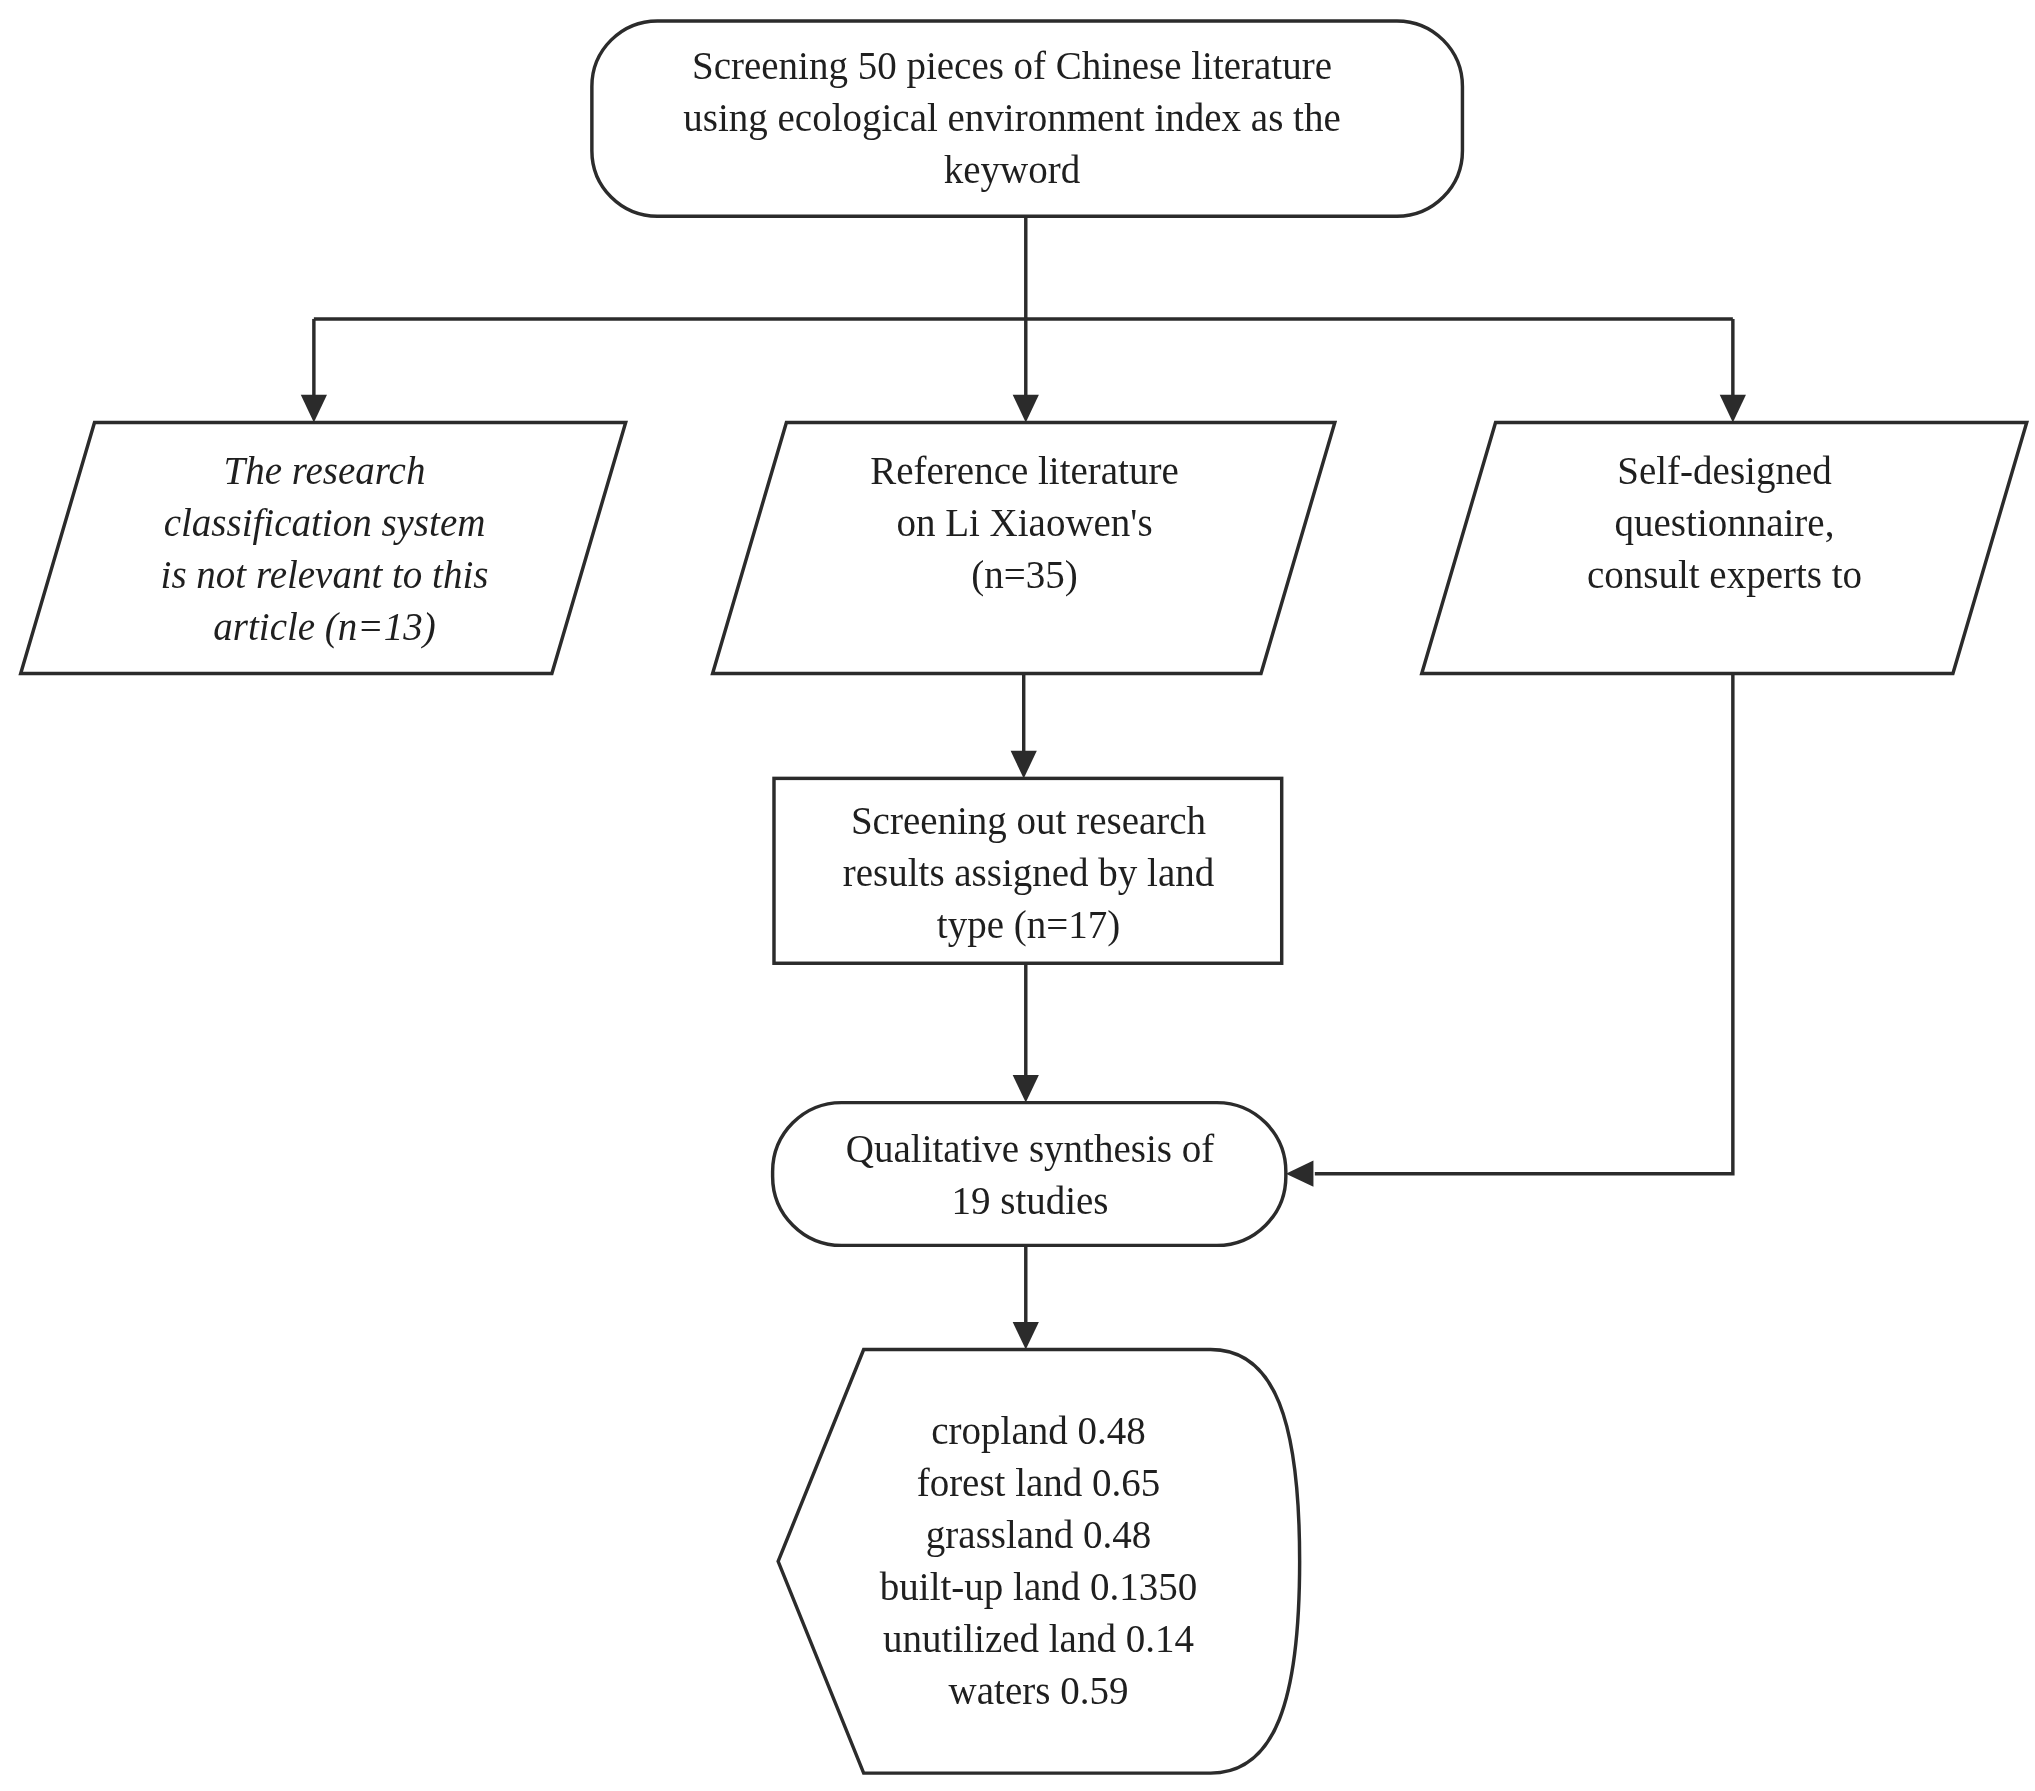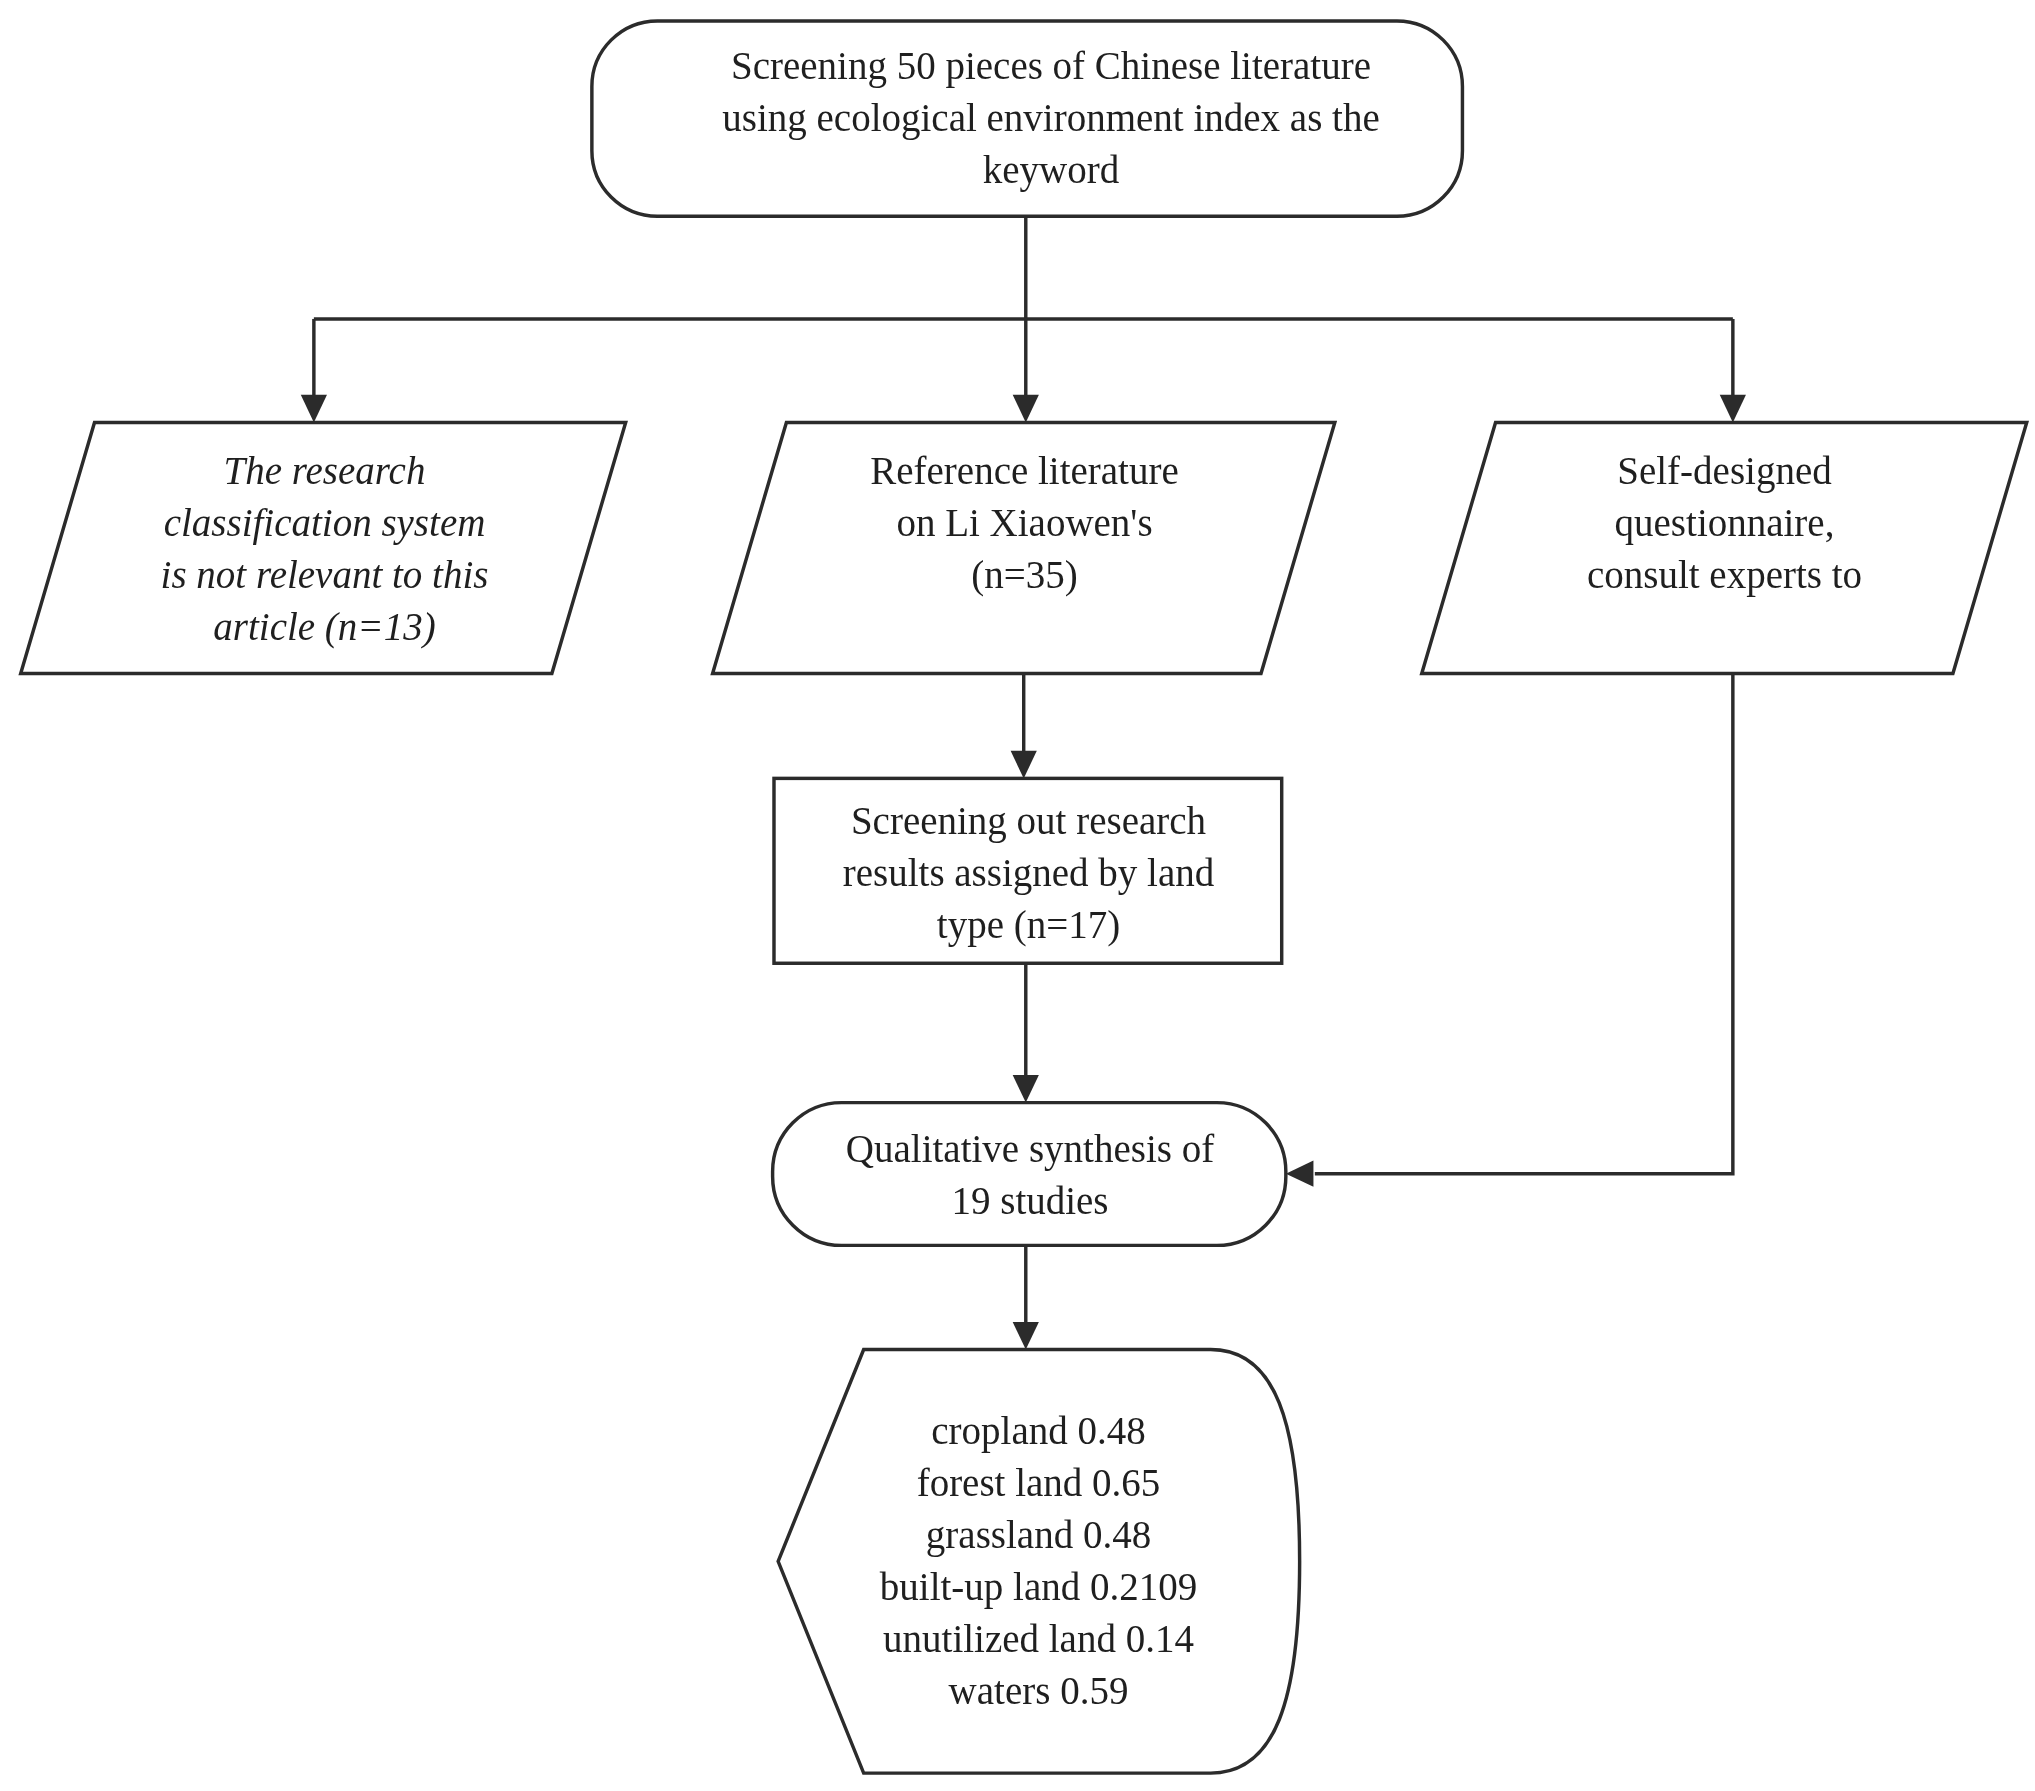--- a/index.html
+++ b/index.html
@@ -75,21 +75,21 @@
 
     <rect class="shape" x="858" y="30" width="1262" height="283" rx="95" ry="95"></rect>
     <path class="shape" d="M 137 612 L 907 612 L 800 976 L 30 976 Z"></path>
     <path class="shape" d="M 1140 612 L 1935 612 L 1828 976 L 1033 976 Z"></path>
     <path class="shape" d="M 2168 612 L 2938 612 L 2831 976 L 2061 976 Z"></path>
     <rect class="shape" x="1122" y="1128" width="736" height="268"></rect>
     <rect class="shape" x="1120" y="1598" width="744" height="207" rx="100" ry="100"></rect>
     <path class="shape" d="M 1128 2263 L 1252 1956 L 1755 1956 C 1848 1956 1884 2060 1884 2263 C 1884 2466 1848 2570 1755 2570 L 1252 2570 Z"></path>
   </svg>
 
-  <div class="node-text" style="left:623px; top:40px; width:856px;">
+  <div class="node-text" style="left:584px; top:40px; width:856px;">
     <div class="tline">Screening 50 pieces of Chinese literature</div>
     <div class="tline">using ecological environment index as the</div>
     <div class="tline">keyword</div>
   </div>
 
   <div class="node-text" style="left:52px; top:445px; width:545px;font-style:italic;">
     <div class="tline">The research</div>
     <div class="tline">classification system</div>
     <div class="tline">is not relevant to this</div>
     <div class="tline">article (n=13)</div>
@@ -115,19 +115,19 @@
 
   <div class="node-text" style="left:780px; top:1123px; width:500px;">
     <div class="tline">Qualitative synthesis of</div>
     <div class="tline">19 studies</div>
   </div>
 
   <div class="node-text" style="left:821px; top:1405px; width:435px;">
     <div class="tline">cropland 0.48</div>
     <div class="tline">forest land 0.65</div>
     <div class="tline">grassland 0.48</div>
-    <div class="tline">built-up land 0.2109</div>
+    <div class="tline">built-up land 0.1350</div>
     <div class="tline">unutilized land 0.14</div>
     <div class="tline">waters 0.59</div>
   </div>
 
 </div>
 
 
 </body></html>

